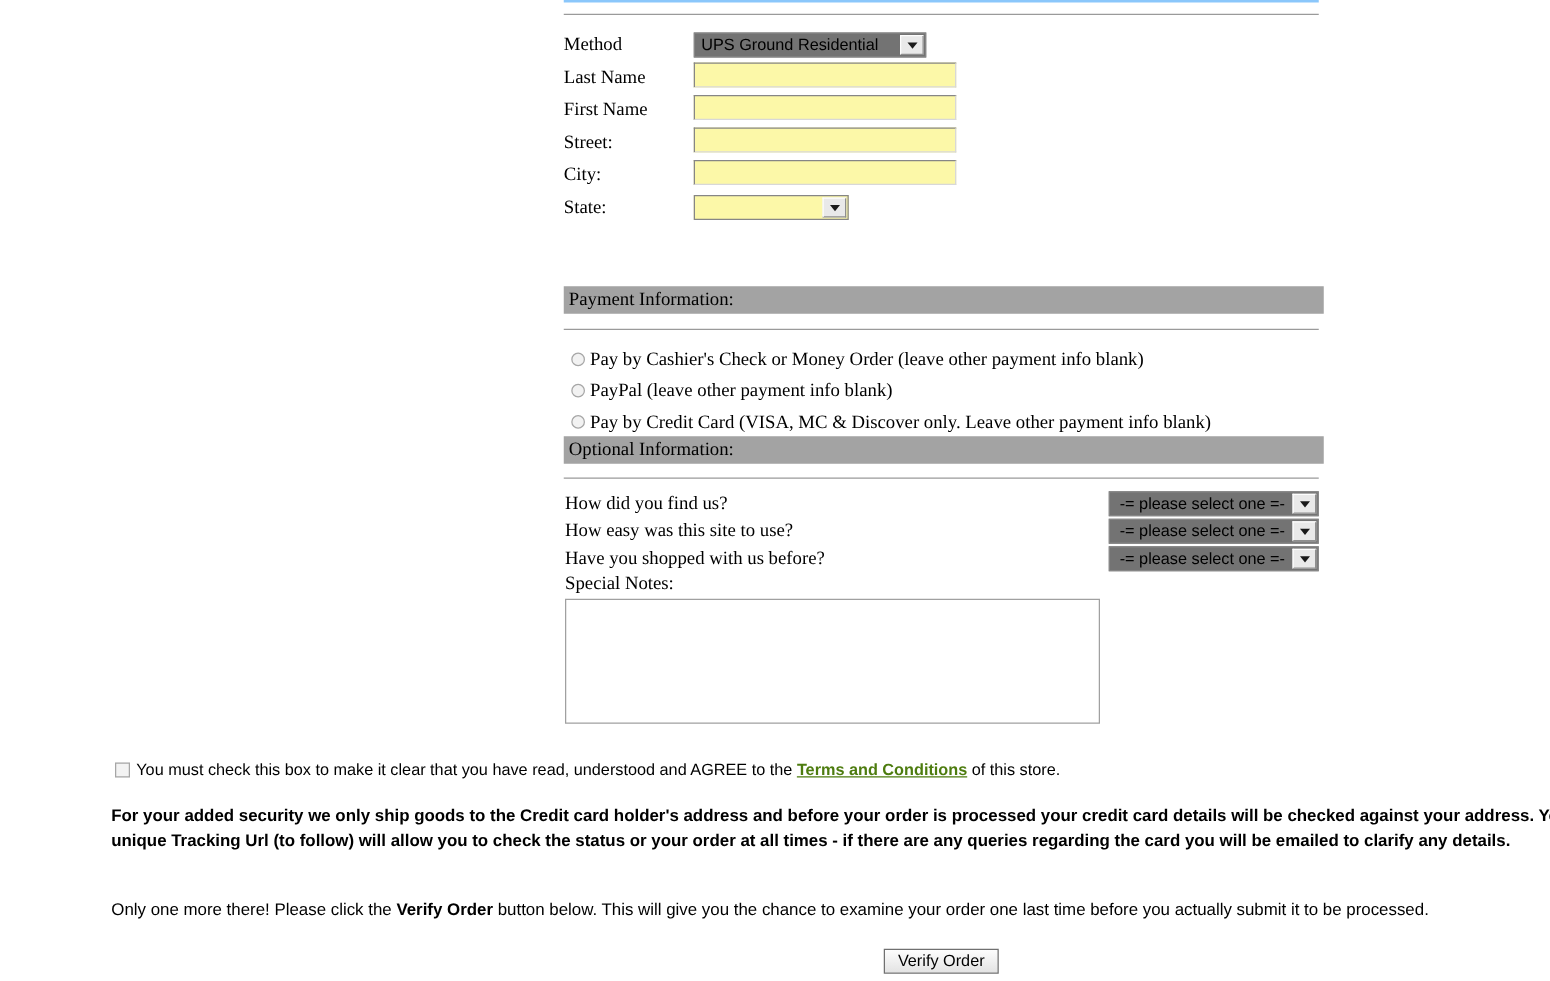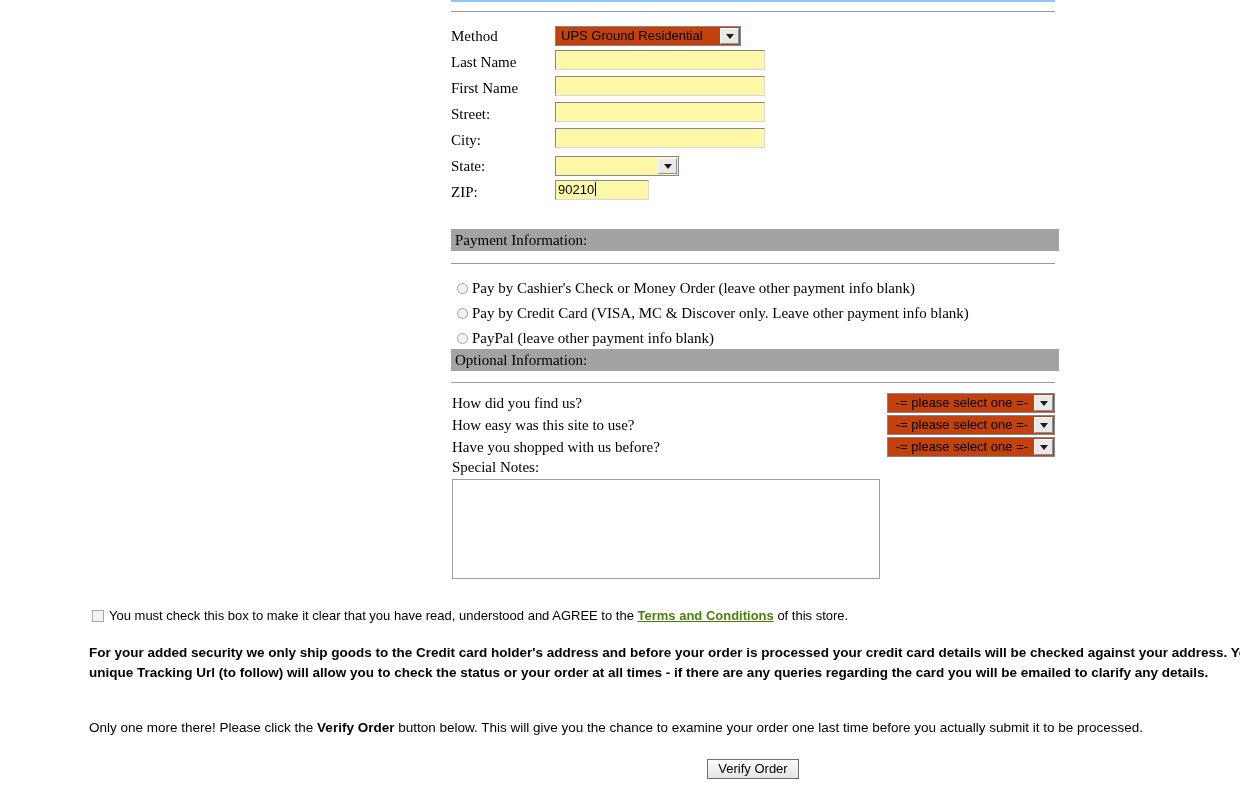--- a/index.html
+++ b/index.html
@@ -102,21 +102,21 @@
     background: #000;
     vertical-align: -2px;
     margin-left: 1px;
   }
 
   
   .sel {
     display: inline-flex;
     align-items: stretch;
     border: 1px solid #868686;
-    background: #c2410c;
+    background: #737373;
     height: 20px;
     box-sizing: border-box;
     vertical-align: middle;
   }
   .sel.yellow { background: #fcf8a8; }
   .sel .val {
     padding: 0 6px 0 5px;
     line-height: 18px;
     font-family: "Liberation Sans", sans-serif;
     font-size: 13px;
@@ -329,41 +329,35 @@
   </tr>
   <tr>
     <td class="lbl">State:</td>
     <td>
       <div class="sel yellow" id="state-select">
         <span class="val"></span>
         <span class="arrow"></span>
       </div>
     </td>
   </tr>
-  <tr>
-    <td class="lbl">ZIP:</td>
-    <td>
-      <span class="yinput w-zip"><span>90210</span><span class="caret"></span></span>
-    </td>
-  </tr>
 </tbody>
   </table>
 
 <div class="section-wrap bar" id="payment-bar">Payment Information:</div>
 <hr id="payment-rule" class="rule">
 
 <div class="radio-list">
   <div class="radio-row">
     <span class="radio"></span><span class="rlbl">Pay by Cashier's Check or Money Order (leave other payment info blank)</span>
   </div>
   <div class="radio-row">
-    <span class="radio"></span><span class="rlbl">Pay by Credit Card (VISA, MC &amp; Discover only. Leave other payment info blank)</span>
+    <span class="radio"></span><span class="rlbl">PayPal (leave other payment info blank)</span>
   </div>
   <div class="radio-row">
-    <span class="radio"></span><span class="rlbl">PayPal (leave other payment info blank)</span>
+    <span class="radio"></span><span class="rlbl">Pay by Credit Card (VISA, MC &amp; Discover only. Leave other payment info blank)</span>
   </div>
 </div>
 
 <div class="section-wrap bar" id="optional-bar">Optional Information:</div>
 <hr id="optional-rule" class="rule">
 
 <table class="optional">
   <tbody>
       <tr>
     <td class="q">How did you find us?</td>

